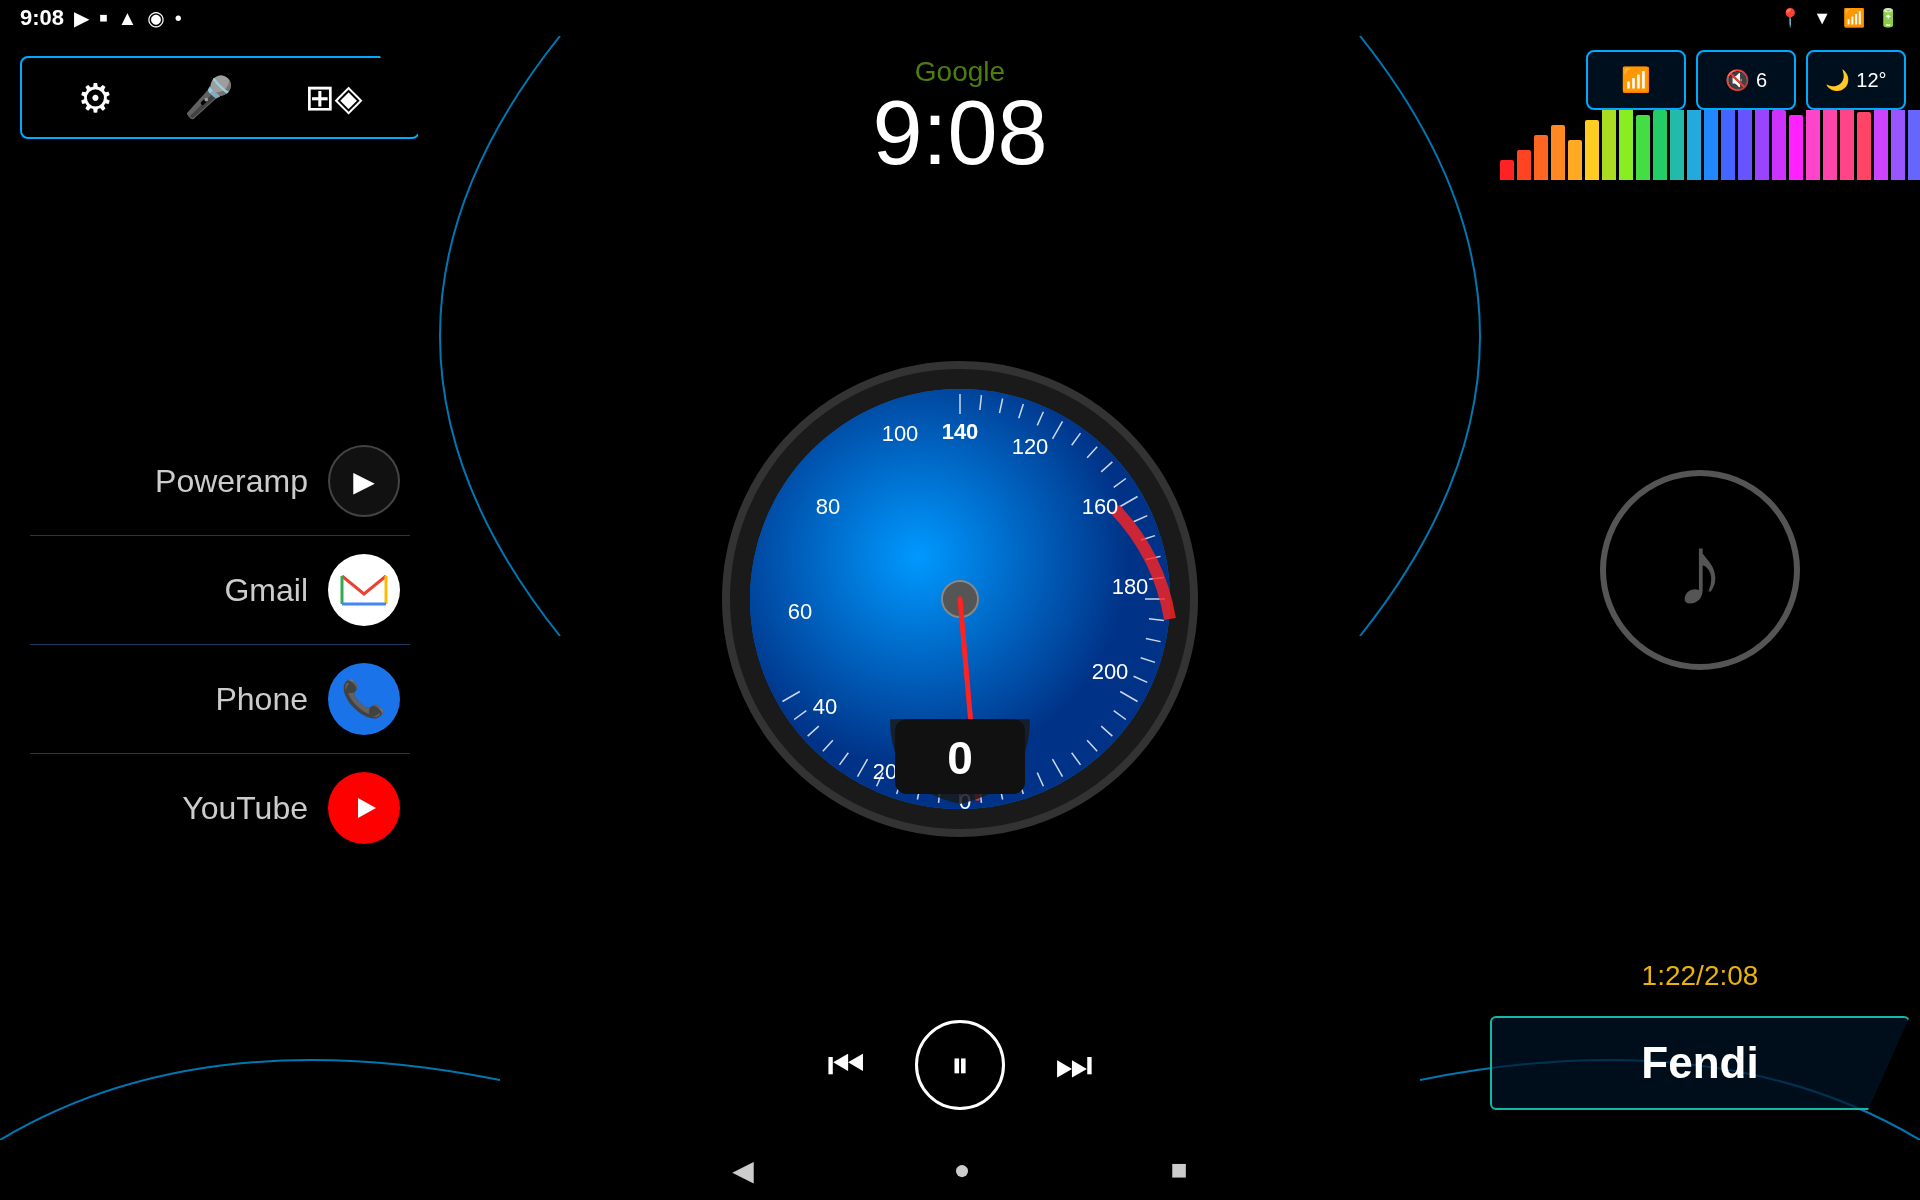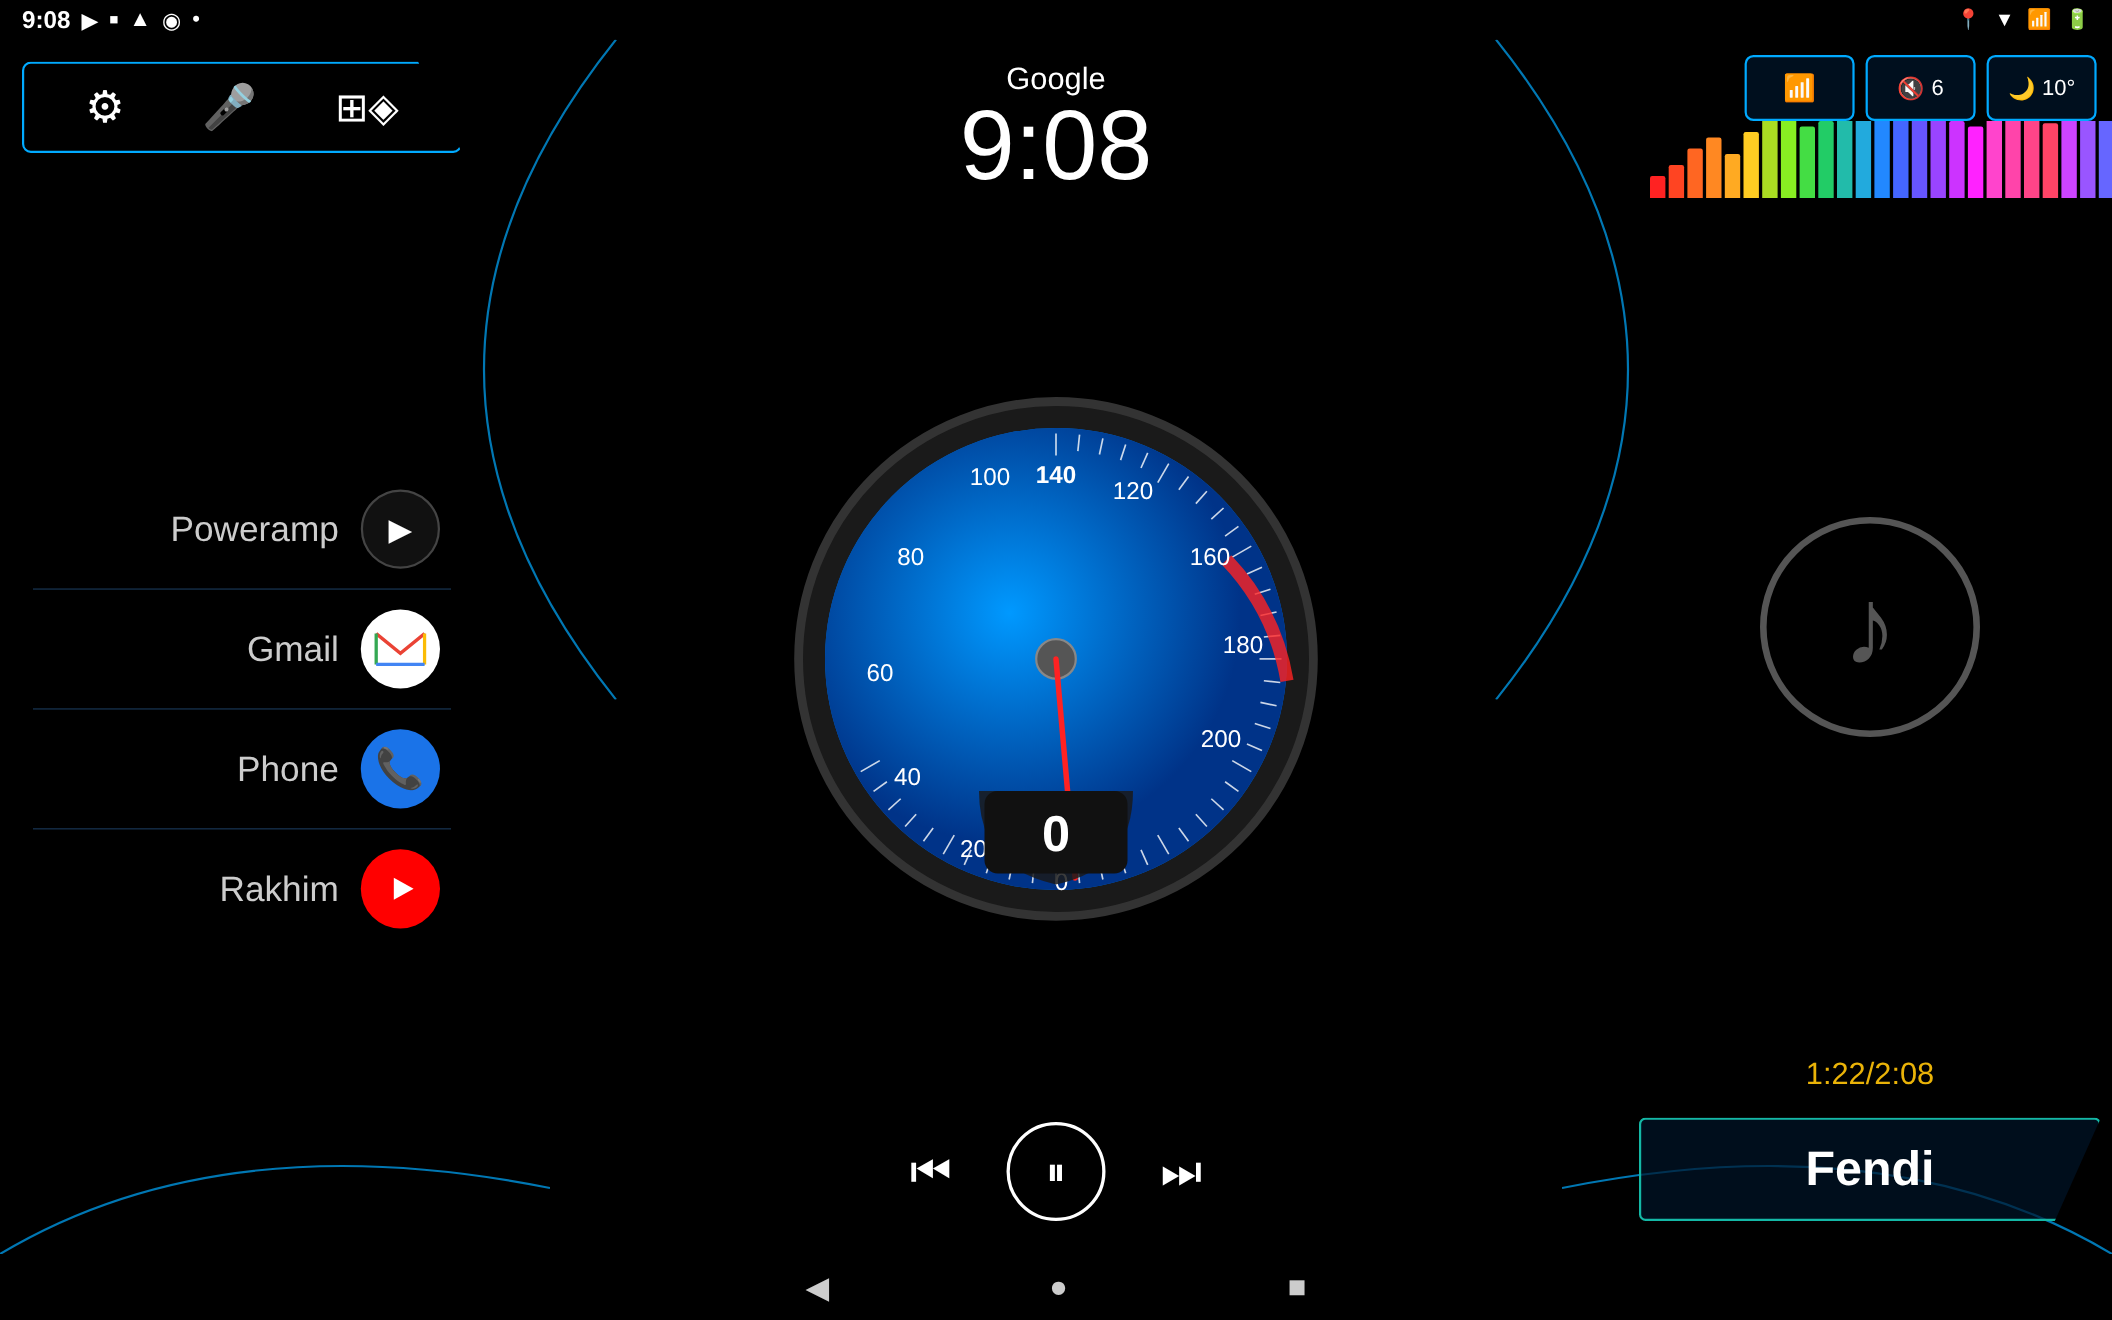--- a/index.html
+++ b/index.html
@@ -128,21 +128,21 @@
       align-items: center;
     }
 
     
     #time-display {
       text-align: center;
       padding-top: 20px;
     }
     #google-label {
       font-size: 28px;
-      color: #ffffff;
+      color: #4d7c0f;
     }
     #time-value {
       font-size: 90px;
       font-weight: 300;
       line-height: 1;
       color: #fff;
     }
 
     
     #speedometer-container {
@@ -382,21 +382,21 @@
           <path d="M46 4 L46 32" stroke="#FBBC05" stroke-width="3"></path>
           <path d="M2 32 L46 32" stroke="#4285F4" stroke-width="3"></path>
         </svg>
       </div>
     </div>
     <div class="app-item">
       <span class="app-label">Phone</span>
       <div class="app-icon" style="background:#1a73e8;">📞</div>
     </div>
     <div class="app-item">
-      <span class="app-label">Rakhim</span>
+      <span class="app-label">YouTube</span>
       <div class="app-icon" style="background:#ff0000;">
         <svg width="48" height="36" viewBox="0 0 48 36">
           <rect width="48" height="36" rx="8" fill="#FF0000"></rect>
           <polygon points="18,8 18,28 36,18" fill="#fff"></polygon>
         </svg>
       </div>
     </div>
   </div>
 </div>
 
@@ -512,21 +512,21 @@
   <div id="right-status">
     <div class="status-hex">
       <span style="font-size:24px;">📶</span>
     </div>
     <div class="status-hex">
       <span style="font-size:20px;">🔇</span>
       <span>6</span>
     </div>
     <div class="status-hex">
       <span style="font-size:20px;">🌙</span>
-      <span>10°</span>
+      <span>12°</span>
     </div>
   </div>
 
   <div id="equalizer">
   <div class="eq-bar" style="height: 20px; background: rgb(255, 34, 34);"></div>
       <div class="eq-bar" style="height: 30px; background: rgb(255, 68, 34);"></div>
       <div class="eq-bar" style="height: 45px; background: rgb(255, 102, 34);"></div>
       <div class="eq-bar" style="height: 55px; background: rgb(255, 136, 34);"></div>
       <div class="eq-bar" style="height: 40px; background: rgb(255, 170, 34);"></div>
       <div class="eq-bar" style="height: 60px; background: rgb(255, 204, 34);"></div>

